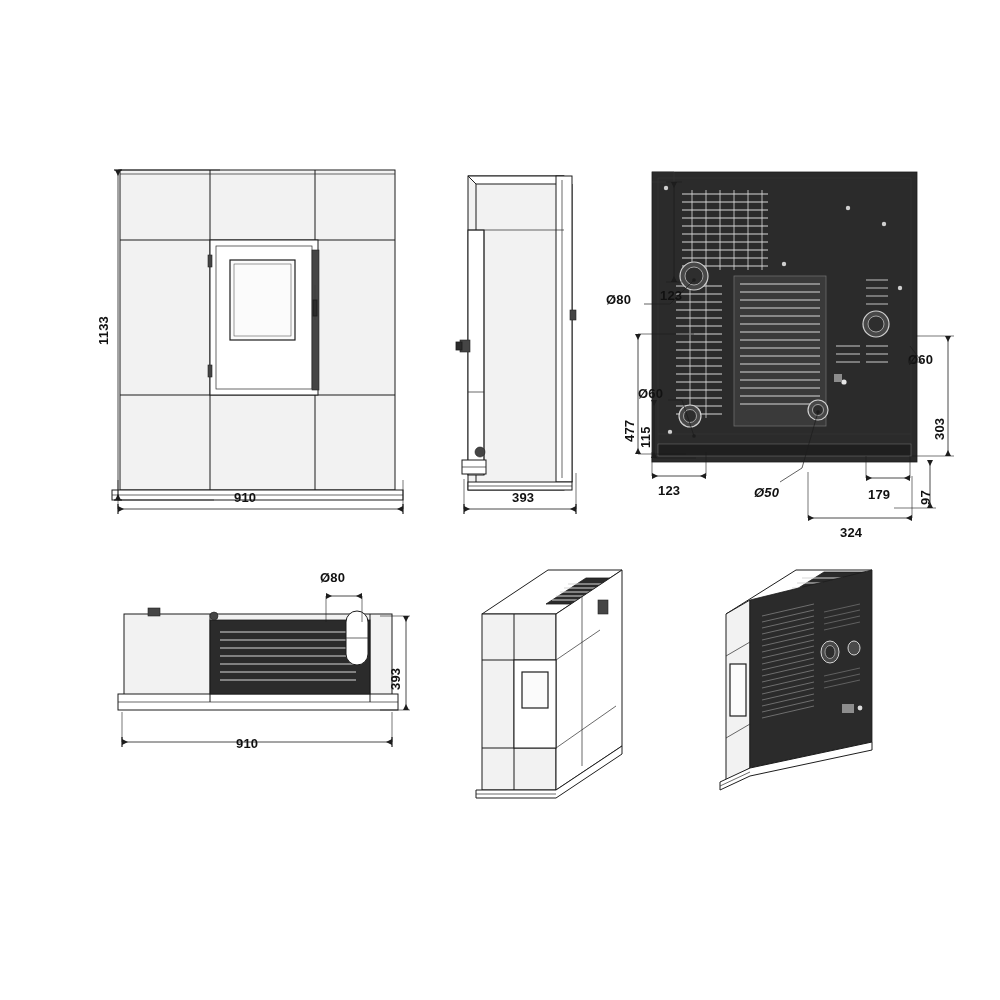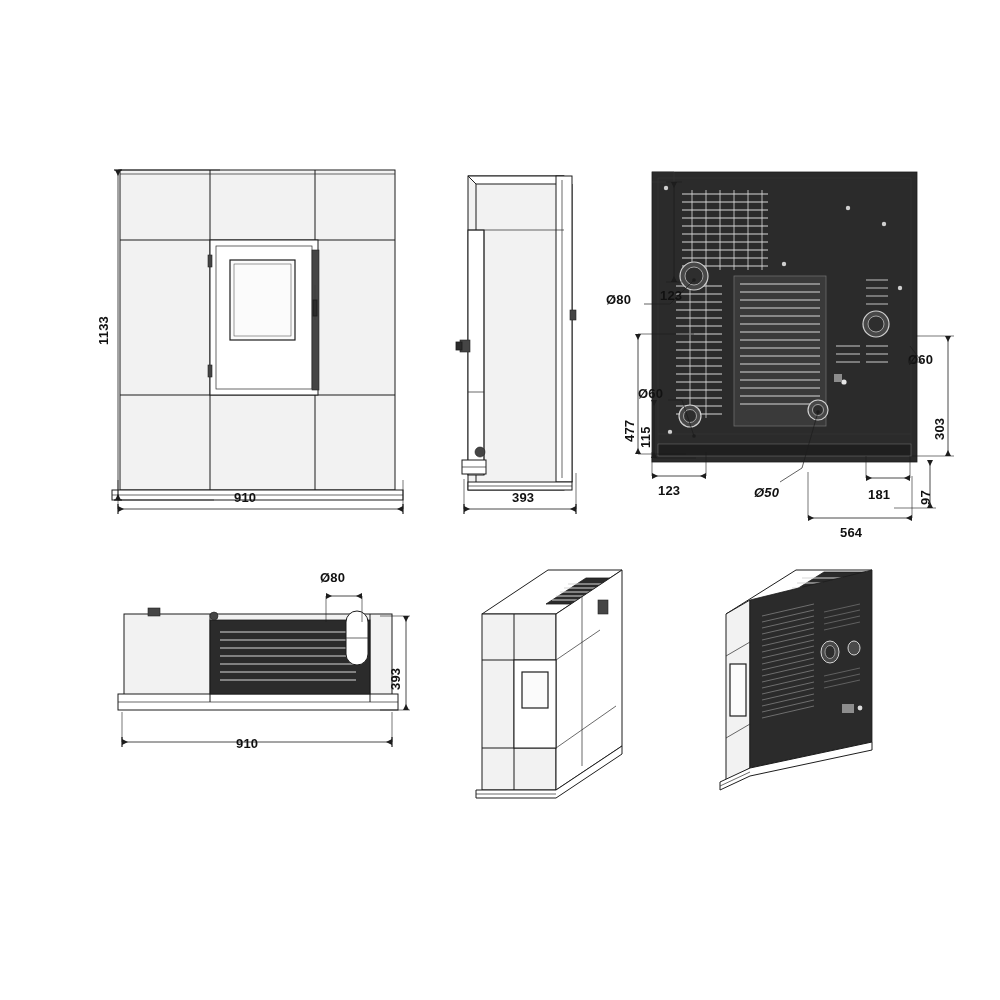--- a/index.html
+++ b/index.html
@@ -428,32 +428,32 @@
   <div class="dim-label vert" style="left:918px; top:505px;">97</div>
   <div class="view" style="left:916px; top:456px;">
     <svg width="30" height="70" viewBox="0 0 30 70">
       <line class="dimline" x1="14" y1="4" x2="14" y2="52"></line>
       <polygon points="14,10 11,4 17,4" fill="#1d1d1d"></polygon>
       <polygon points="14,46 11,52 17,52" fill="#1d1d1d"></polygon>
       <line class="ext" x1="-22" y1="52" x2="20" y2="52"></line>
     </svg>
   </div>
 
-  <div class="dim-label" style="left:868px; top:487px;">181</div>
+  <div class="dim-label" style="left:868px; top:487px;">179</div>
   <div class="view" style="left:862px; top:464px;">
     <svg width="70" height="30" viewBox="0 0 70 30">
       <line class="dimline" x1="4" y1="14" x2="48" y2="14"></line>
       <polygon points="10,14 4,11 4,17" fill="#1d1d1d"></polygon>
       <polygon points="42,14 48,11 48,17" fill="#1d1d1d"></polygon>
       <line class="ext" x1="4" y1="14" x2="4" y2="-8"></line>
       <line class="ext" x1="48" y1="14" x2="48" y2="-8"></line>
     </svg>
   </div>
 
-  <div class="dim-label" style="left:840px; top:525px;">564</div>
+  <div class="dim-label" style="left:840px; top:525px;">324</div>
   <div class="view" style="left:804px; top:504px;">
     <svg width="130" height="30" viewBox="0 0 130 30">
       <line class="dimline" x1="4" y1="14" x2="108" y2="14"></line>
       <polygon points="10,14 4,11 4,17" fill="#1d1d1d"></polygon>
       <polygon points="102,14 108,11 108,17" fill="#1d1d1d"></polygon>
       <line class="ext" x1="4" y1="14" x2="4" y2="-32"></line>
       <line class="ext" x1="108" y1="14" x2="108" y2="-28"></line>
     </svg>
   </div>
 

